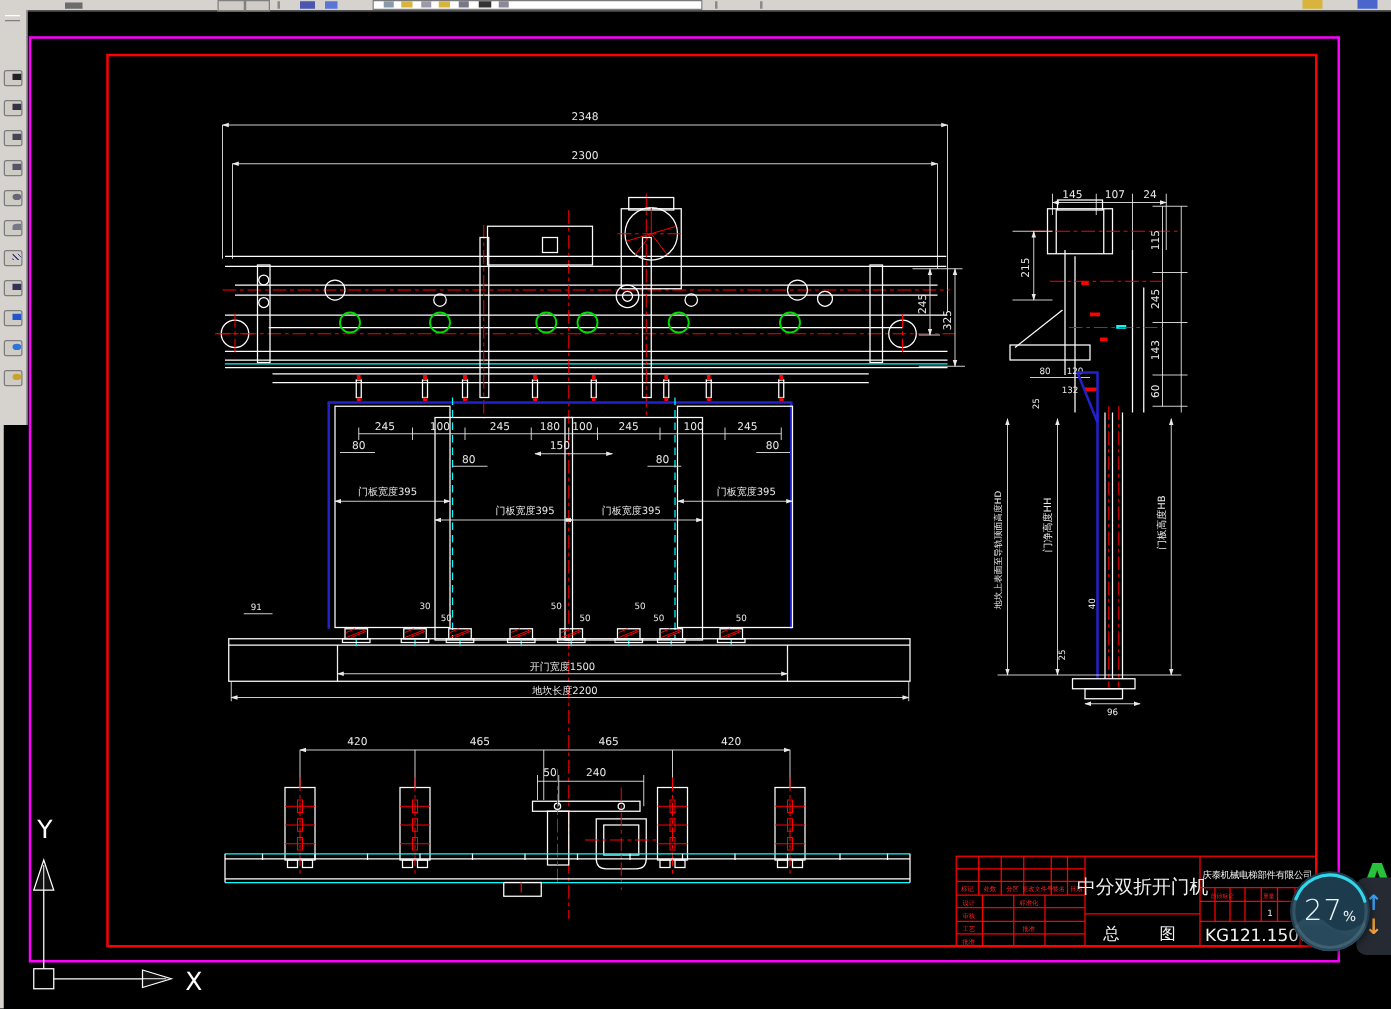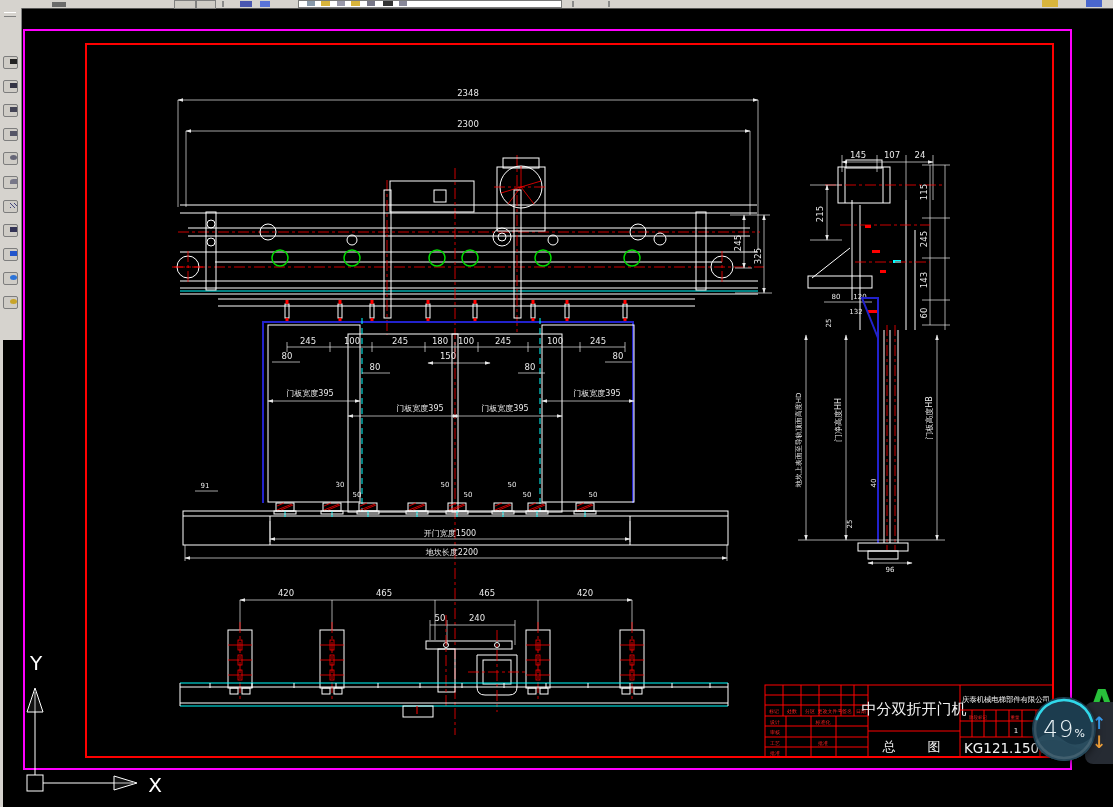--- a/index.html
+++ b/index.html
@@ -541,18 +541,18 @@
   </div>
 
   <div id="zoom-badge">
     <svg width="64" height="64" viewBox="0 0 64 64">
       <path d="M4,44 Q16,30 30,42 T60,40 L64,64 L0,64 Z" fill="#35596b" opacity="0.55"></path>
       <path d="M0,48 Q20,38 38,48 T64,46 L64,64 L0,64 Z" fill="#27495a" opacity="0.8"></path>
       <circle cx="32" cy="32" r="29" fill="none" stroke="#ffffff" stroke-opacity="0.12" stroke-width="2.5"></circle>
       <circle cx="32" cy="32" r="29" fill="none" stroke="#2fd8ea" stroke-width="2.5" pathLength="100" stroke-dasharray="40 60" transform="rotate(-160 32 32)" stroke-linecap="round"></circle>
     </svg>
     <div class="txt">
-      <span class="v">49</span>
+      <span class="v">27</span>
       <span class="s">%</span>
     </div>
   </div>
 
 </div>
 
 </body></html>

